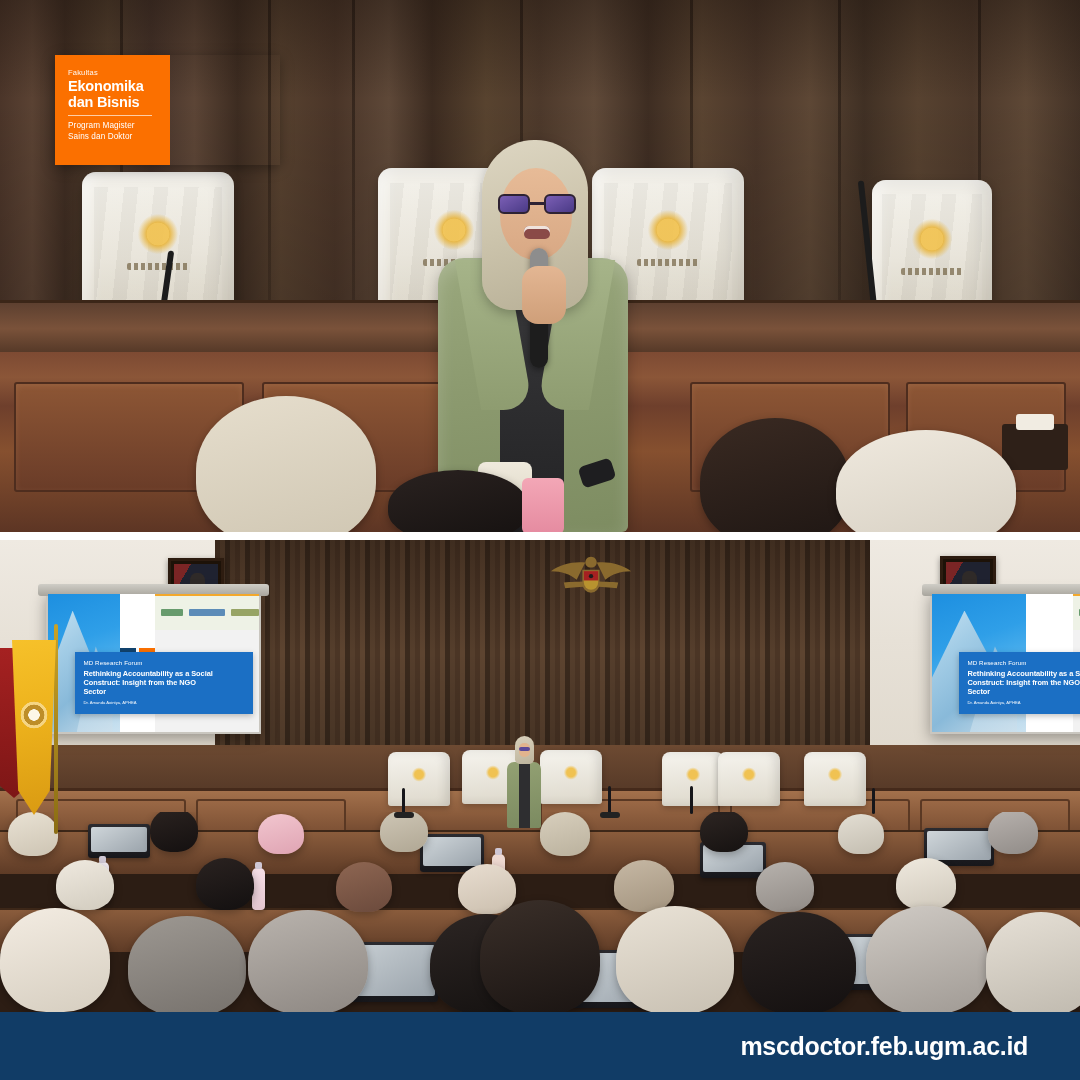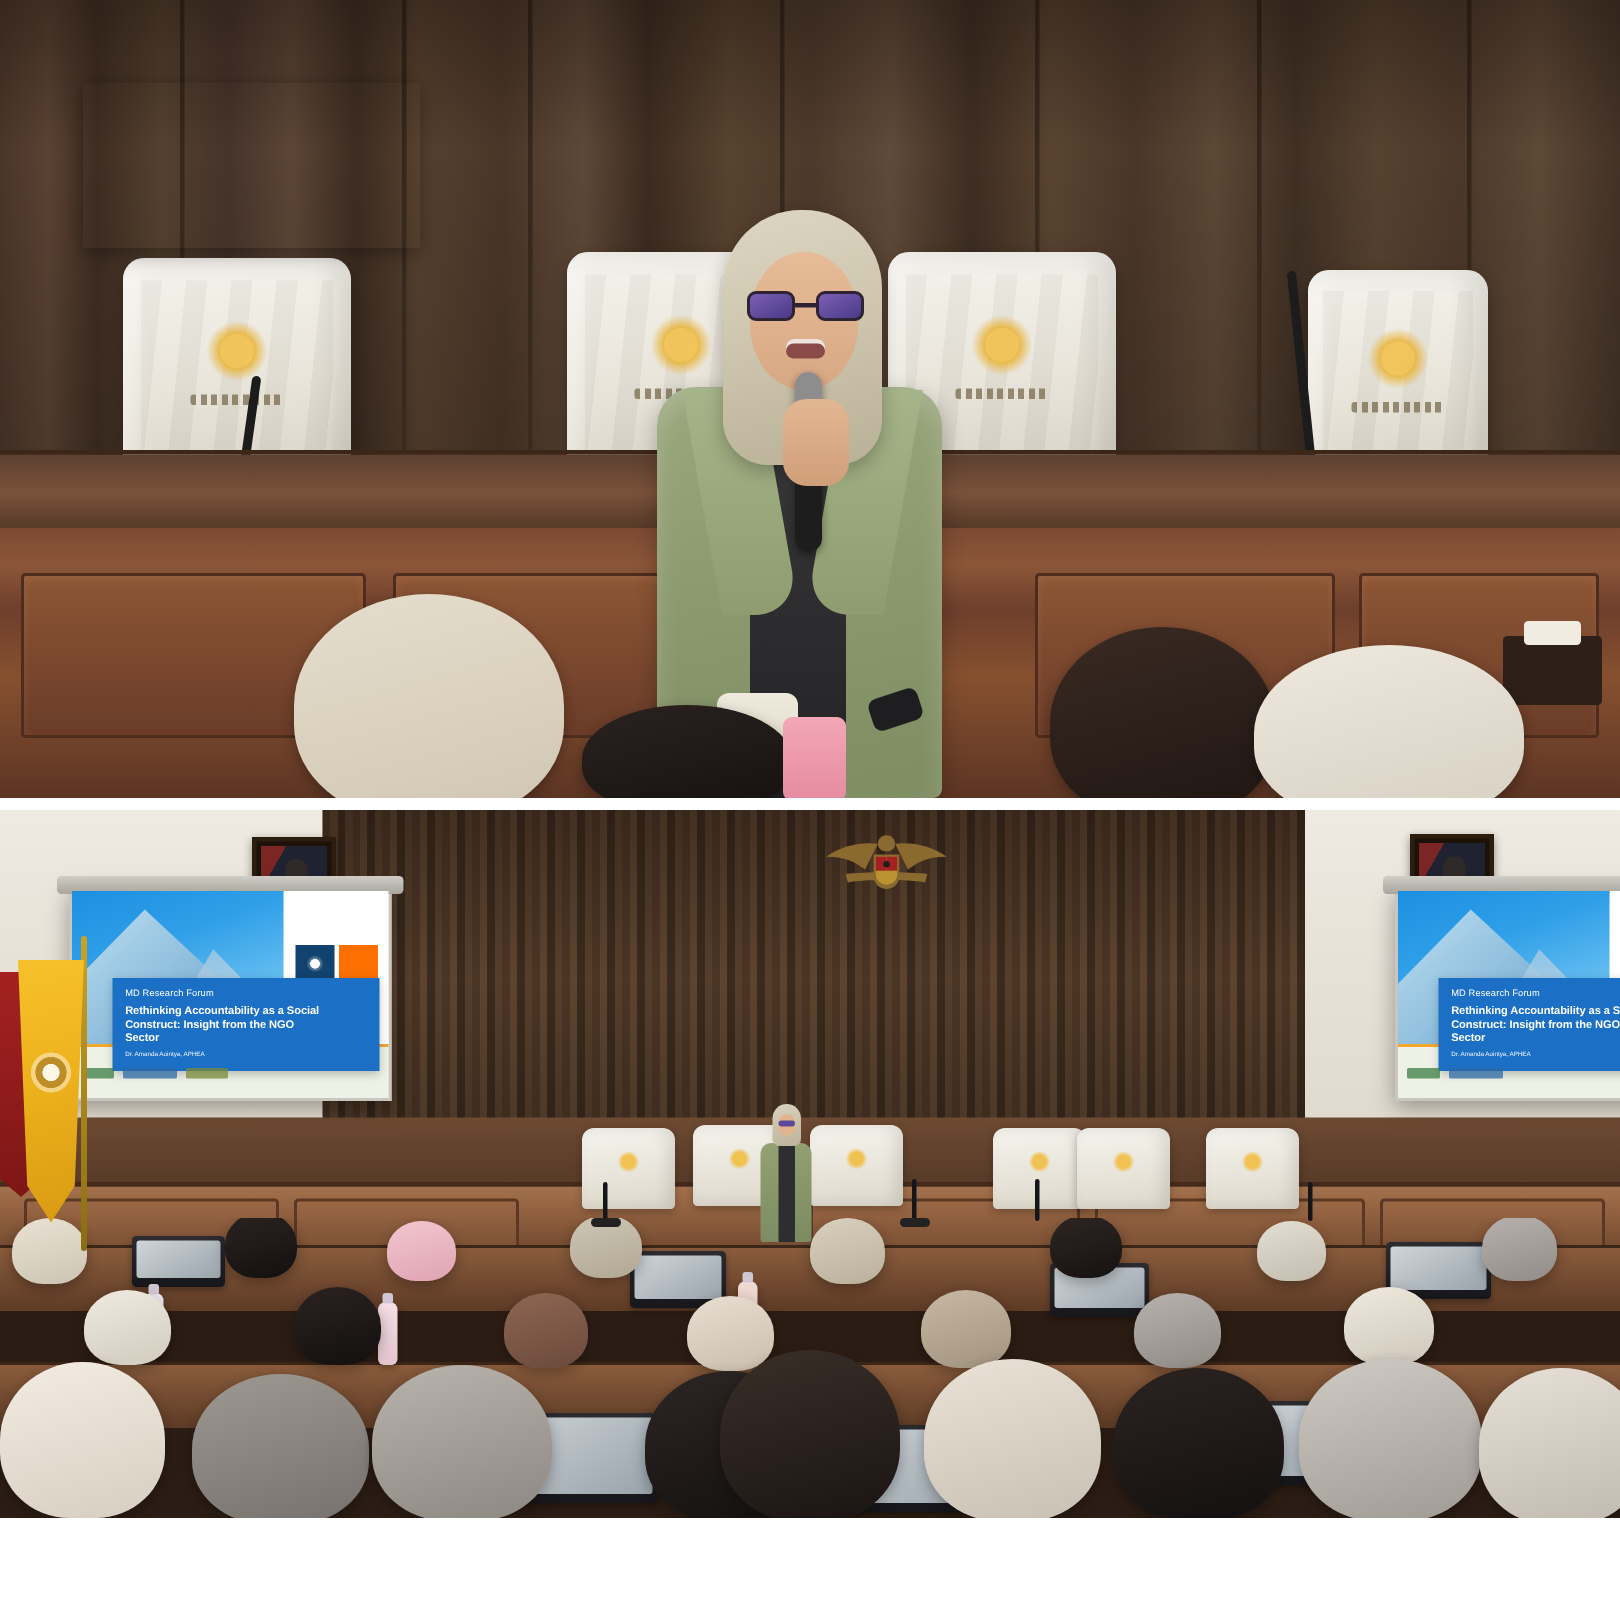--- a/index.html
+++ b/index.html
@@ -217,21 +217,21 @@
   }
   .screen{
     position:absolute; top:52px; width:215px; height:142px; z-index:6;
     background:#f2f2f2; border:2px solid #c9c6bf;
     box-shadow:0 4px 14px rgba(0,0,0,.35);
   }
   .screen-roller{
     position:absolute; top:-10px; left:-10px; right:-10px; height:12px;
     background:linear-gradient(180deg,#cfcdc6,#a8a59d); border-radius:3px;
   }
-  .slide{ position:absolute; inset:0; display:flex; flex-direction:column; }
+  .slide{ position:absolute; inset:0; display:flex; flex-direction:row; }
   .slide-top{ position:relative; flex:1 1 auto; display:flex; }
   .slide-img{
     position:relative; flex:1 1 auto;
     background:linear-gradient(160deg,#1d8fe0 0%, #2f9fe8 35%, #64bdf0 70%, #bfe4f8 100%);
     overflow:hidden;
   }
   .slide-mountain{
     position:absolute; left:-6%; bottom:-4%; width:96%; height:92%;
     background:linear-gradient(140deg,#cfe7f5 0%, #a9cfe6 30%, #8ab9d8 60%, #cfe0ea 100%);
     clip-path: polygon(42% 0%, 100% 78%, 100% 100%, 0% 100%, 0% 62%);
@@ -443,20 +443,28 @@
     </div>
 
     <div class="head" style="left:196px; top:396px; width:180px; height:150px; background:linear-gradient(165deg,#e6decd,#cfc6b2);"></div>
     <div class="head" style="left:700px; top:418px; width:150px; height:128px; background:linear-gradient(165deg,#3a2a22,#1e1613);"></div>
     <div class="head" style="left:836px; top:430px; width:180px; height:118px; background:linear-gradient(165deg,#efe9de,#d6cfc2);"></div>
     <div class="head" style="left:388px; top:470px; width:140px; height:72px; background:linear-gradient(165deg,#2a2220,#151110);"></div>
     <div style="position:absolute; left:522px; top:478px; width:42px; height:56px; background:linear-gradient(180deg,#f3a7b6,#e58ba0); border-radius:6px;"></div>
   </div>
 
   <div class="logo-lockup">
+    <div class="logo-right">
+      <div class="lr-faculty">Fakultas</div>
+      <div class="lr-name">Ekonomika</div>
+      <div class="lr-name">dan Bisnis</div>
+      <div class="lr-rule"></div>
+      <div class="lr-prog">Program Magister</div>
+      <div class="lr-prog">Sains dan Doktor</div>
+    </div>
   </div>
 
   <div class="divider"></div>
 
   <div class="photo-bottom">
     <div class="hall-wall"></div>
     <div class="hall-curtain"></div>
 
     <div class="screen" style="left:46px;">
       <div class="screen-roller"></div>
@@ -608,14 +616,17 @@
         <path d="M48 24 h24 v20 a12 12 0 0 1 -12 12 a12 12 0 0 1 -12 -12 z"></path>
         <path d="M22 42 C38 40 82 40 98 42 L96 50 C80 47 40 47 24 50z"></path>
       </g>
       <path d="M50 26 h20 v16 a10 10 0 0 1 -10 10 a10 10 0 0 1 -10 -10z" fill="#b8932f"></path>
       <path d="M50 26 h10 v13 h-10z" fill="#a52121"></path>
       <path d="M60 39 h10 v-13 h-10z" fill="#a52121"></path>
       <circle cx="60" cy="33" r="3" fill="#1d1d1d"></circle>
     </svg>
   </div>
 
+  <div class="footer">
+    <div class="footer-url">mscdoctor.feb.ugm.ac.id</div>
+  </div>
 
 </div>
 
 </body></html>

